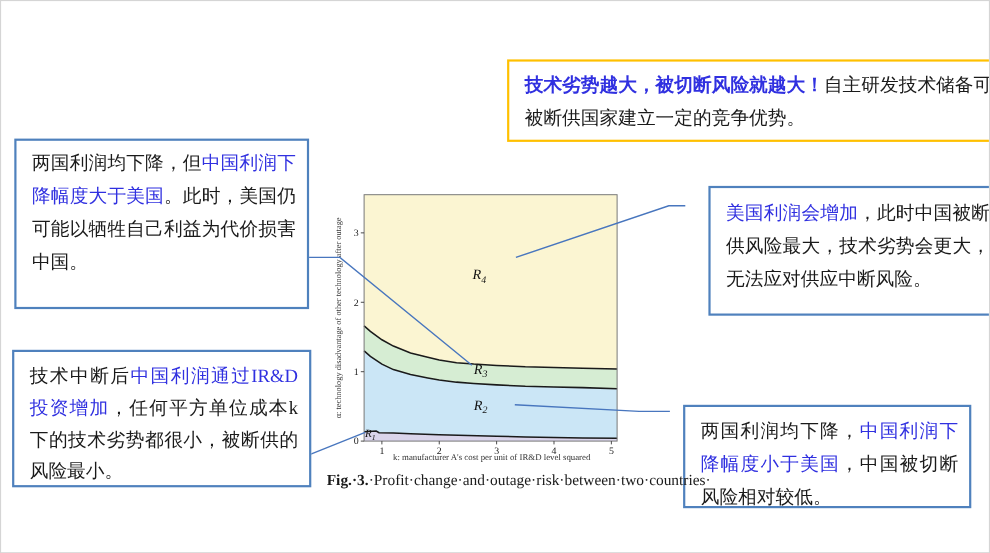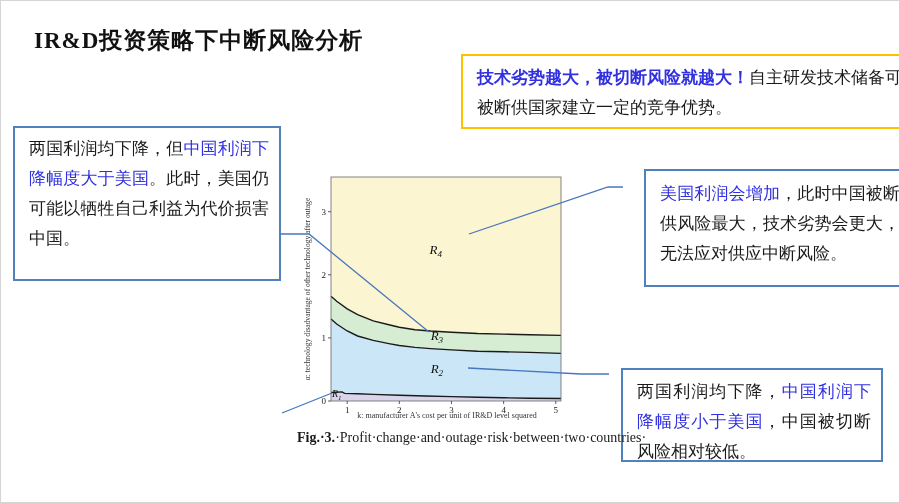--- a/index.html
+++ b/index.html
@@ -37,21 +37,20 @@
     position:absolute;left:296px;top:429px;width:300px;
     font-size:14px;color:#1a1a1a;white-space:nowrap;
   }
   .caption b{font-weight:bold;}
 </style>
 </head>
 <body>
 
 <div class="slide">
 
-  <h1 class="title">IR&amp;D投资策略下中断风险分析</h1>
 
   <svg id="overlay" width="900" height="503" viewBox="0 0 900 503">
     <g id="chart-group">
         <path d="M330.0,295.3L335.7,300.3L346.2,307.9L356.6,313.6L372.2,319.9L387.9,323.7L398.3,326.2L414.0,328.7L429.6,330.0L450.5,331.2L476.6,332.5L502.6,333.1L528.7,333.7L560.0,334.4L560.0,176.0L330.0,176.0Z" fill="#FBF5D2" stroke="none"></path>
         <path d="M330.0,318.0L335.7,323.0L346.2,330.0L356.6,335.0L372.2,339.4L387.9,342.6L398.3,344.5L414.0,346.4L429.6,347.6L450.5,348.9L476.6,350.2L502.6,350.8L528.7,351.4L560.0,352.4L560.0,334.4L528.7,333.7L502.6,333.1L476.6,332.5L450.5,331.2L429.6,330.0L414.0,328.7L398.3,326.2L387.9,323.7L372.2,319.9L356.6,313.6L346.2,307.9L335.7,300.3L330.0,295.3Z" fill="#D6EDD3" stroke="none"></path>
         <path d="M330.0,391.5L341.0,390.9L343.6,392.4L356.6,392.7L372.2,393.4L398.3,394.3L424.4,395.0L450.5,395.6L476.6,396.2L502.6,396.8L528.7,397.2L560.0,397.5L560.0,352.4L528.7,351.4L502.6,350.8L476.6,350.2L450.5,348.9L429.6,347.6L414.0,346.4L398.3,344.5L387.9,342.6L372.2,339.4L356.6,335.0L346.2,330.0L335.7,323.0L330.0,318.0Z" fill="#CBE6F6" stroke="none"></path>
         <path d="M330.0,400.0L560.0,400.0L560.0,397.5L528.7,397.2L502.6,396.8L476.6,396.2L450.5,395.6L424.4,395.0L398.3,394.3L372.2,393.4L356.6,392.7L343.6,392.4L341.0,390.9L330.0,391.5Z" fill="#DAD5EB" stroke="none"></path>
         <path d="M330.0,295.3L335.7,300.3L346.2,307.9L356.6,313.6L372.2,319.9L387.9,323.7L398.3,326.2L414.0,328.7L429.6,330.0L450.5,331.2L476.6,332.5L502.6,333.1L528.7,333.7L560.0,334.4" fill="none" stroke="#1a1a1a" stroke-width="1.4"></path>
         <path d="M330.0,318.0L335.7,323.0L346.2,330.0L356.6,335.0L372.2,339.4L387.9,342.6L398.3,344.5L414.0,346.4L429.6,347.6L450.5,348.9L476.6,350.2L502.6,350.8L528.7,351.4L560.0,352.4" fill="none" stroke="#1a1a1a" stroke-width="1.4"></path>
         <path d="M330.0,391.5L341.0,390.9L343.6,392.4L356.6,392.7L372.2,393.4L398.3,394.3L424.4,395.0L450.5,395.6L476.6,396.2L502.6,396.8L528.7,397.2L560.0,397.5" fill="none" stroke="#1a1a1a" stroke-width="1.4"></path>
@@ -89,20 +88,23 @@
 
   <div class="box yellow-border" id="box-top-right">
     <span class="hl bold">技术劣势越大，被切断风险就越大！</span><span>自主研发技术储备可以为被断供国家建立一定的竞争优势。</span>
     <span class="fold"></span>
   </div>
 
   <div class="box blue-border" id="box-left-top">
     <span>两国利润均下降，但</span><span class="hl">中国利润下降幅度大于美国</span><span>。此时，美国仍可能以牺牲自己利益为代价损害中国。</span>
   </div>
 
+  <div class="box blue-border" id="box-left-bottom">
+    <span>技术中断后</span><span class="hl">中国利润通过IR&amp;D投资增加</span><span>，任何平方单位成本k下的技术劣势都很小，被断供的风险最小。</span>
+  </div>
 
   <div class="box blue-border" id="box-right-middle">
     <span class="hl">美国利润会增加</span><span>，此时中国被断供风险最大，技术劣势会更大，无法应对供应中断风险。</span>
   </div>
 
   <div class="box blue-border" id="box-right-bottom">
     <span>两国利润均下降，</span><span class="hl">中国利润下降幅度小于美国</span><span>，中国被切断风险相对较低。</span>
   </div>
 
   <div class="caption">

